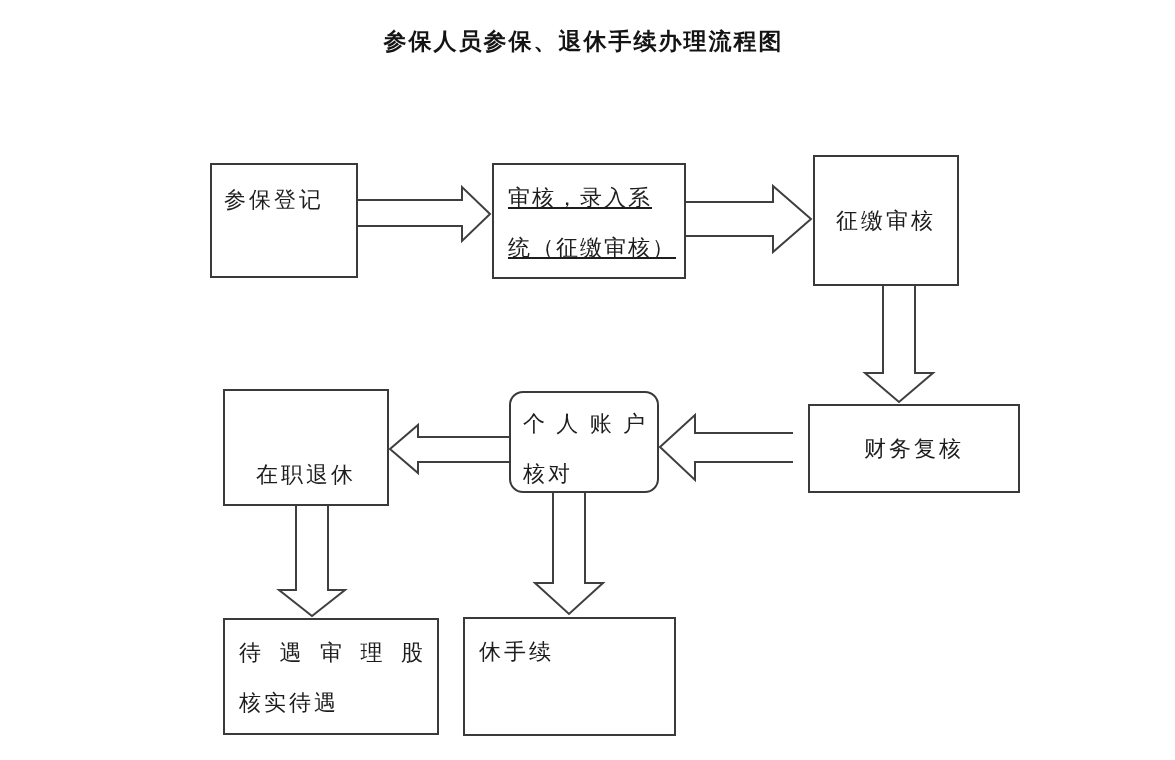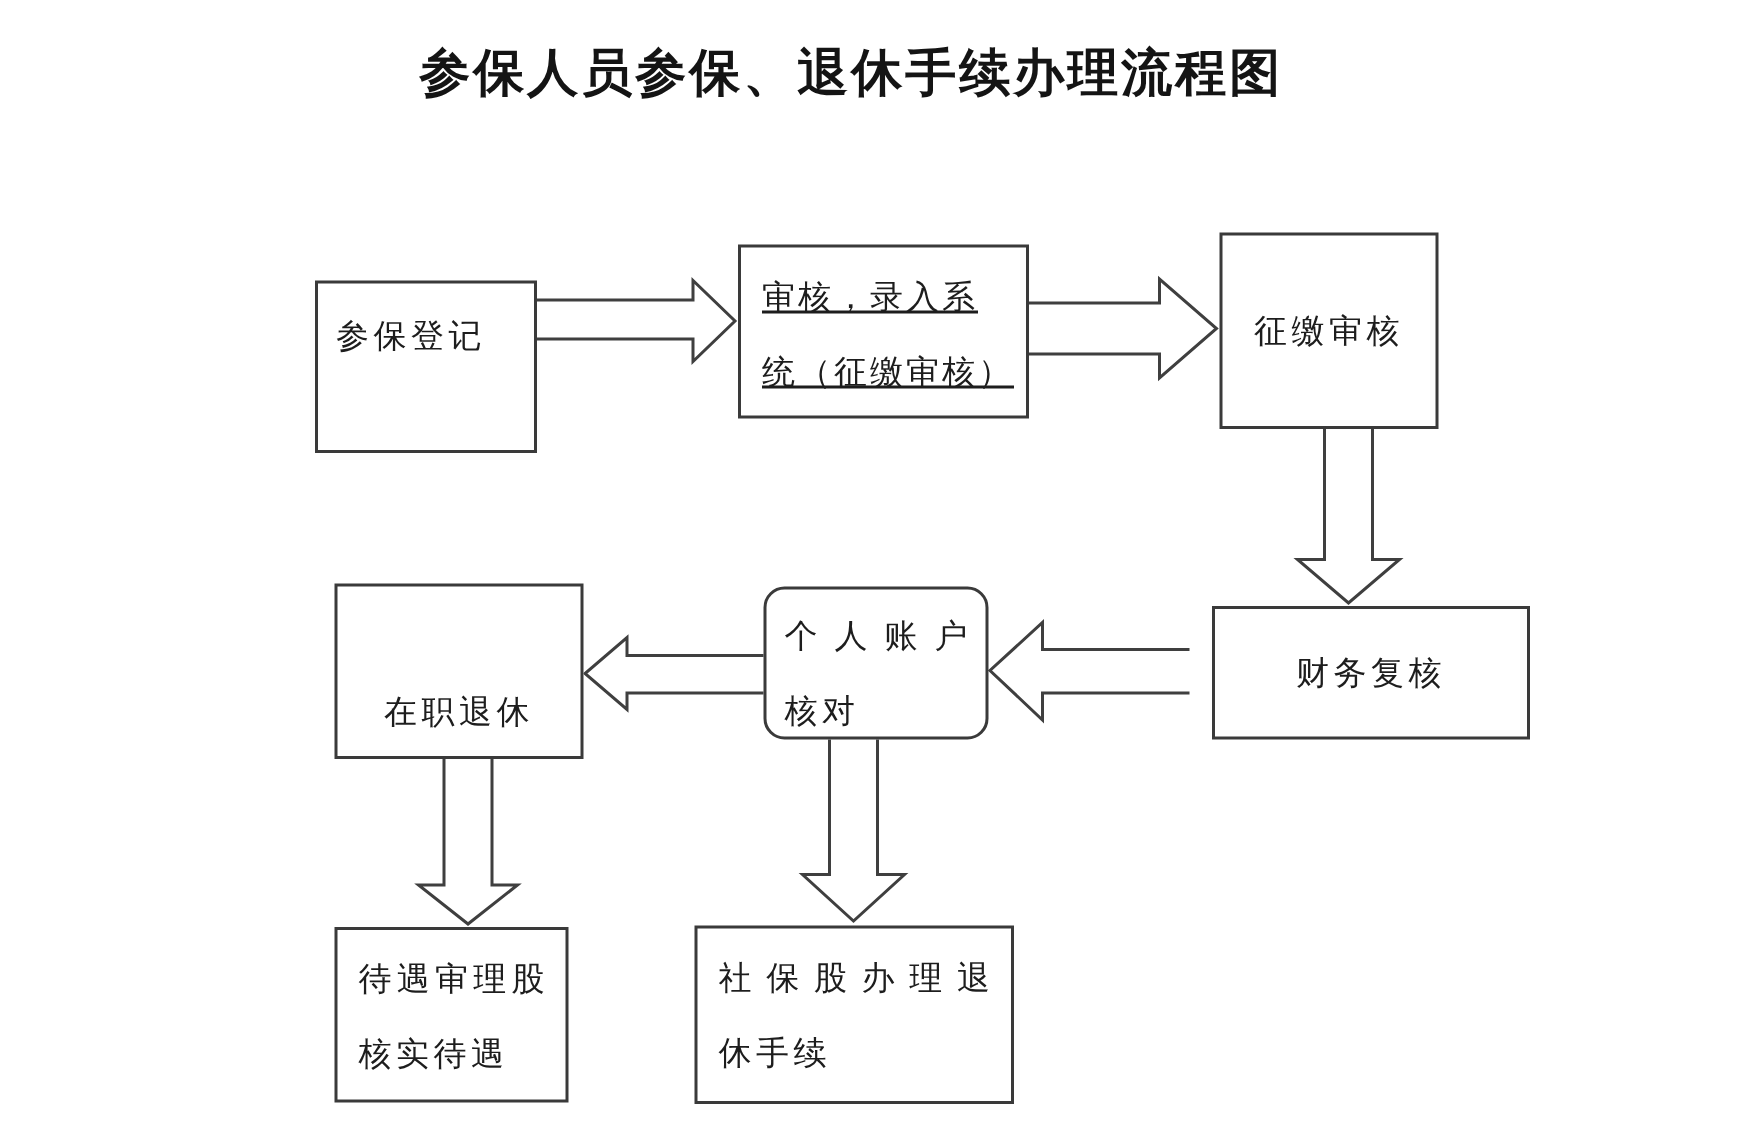--- a/index.html
+++ b/index.html
@@ -8,24 +8,24 @@
     width: 1175px;
     height: 760px;
     background: #ffffff;
     font-family: "Liberation Sans", sans-serif;
     color: #1d1d1d;
     overflow: hidden;
   }
   .title {
     position: absolute;
     top: 26px;
-    left: 0;
+    left: 16px;
     width: 1135px;
     text-align: center;
-    font-size: 34px;
+    font-size: 23px;
     font-weight: bold;
     letter-spacing: 2px;
     color: #141414;
   }
   .arrow-layer {
     position: absolute;
     left: 0; top: 0;
     width: 1175px; height: 760px;
   }
   .arrow-layer path {
@@ -38,21 +38,21 @@
     position: absolute;
     box-sizing: border-box;
     background: #ffffff;
     border: 2px solid #3a3a3a;
     font-size: 22px;
     line-height: 50px;
     letter-spacing: 3px;
   }
   .nline { display: block; }
   .justify { text-align: justify; text-align-last: justify; letter-spacing: 0; }
-  .n-a { padding: 10px 0 0 12px; margin-top: 24px; }
+  .n-a { padding: 10px 0 0 12px; }
   .n-b { padding: 8px 6px 0 14px; letter-spacing: 2px; text-decoration: underline; }
   .n-c { display: flex; align-items: center; justify-content: center; }
   .n-d { display: flex; align-items: center; justify-content: center; margin-left: 15px; }
   .n-e { padding: 6px 12px 0 12px; }
   .n-f { display: flex; align-items: flex-end; justify-content: center; padding-bottom: 4px; }
   .n-g { padding: 8px 14px 0 14px; }
   .n-h { padding: 8px 14px 0 14px; }
 </style>
 </head>
 <body>
@@ -90,23 +90,22 @@
 
   <div class="node n-e" style="left:509px; top:391px; width:150px; height:102px;border-radius:14px;">
     <span class="nline justify">个人账户</span>
     <span class="nline">核对</span>
   </div>
 
   <div class="node n-f" style="left:223px; top:389px; width:166px; height:117px;text-align:center;">
     <span class="nline">在职退休</span>
   </div>
 
-  <div class="node n-g" style="left:223px; top:618px; width:156px; height:117px;">
+  <div class="node n-g" style="left:223px; top:618px; width:216px; height:117px;">
     <span class="nline justify">待遇审理股</span>
     <span class="nline">核实待遇</span>
   </div>
 
   <div class="node n-h" style="left:463px; top:617px; width:213px; height:119px;">
-    <span class="nline justify">社保股办理退</span>
     <span class="nline">休手续</span>
   </div>
 
 </div>
 
 </body></html>

